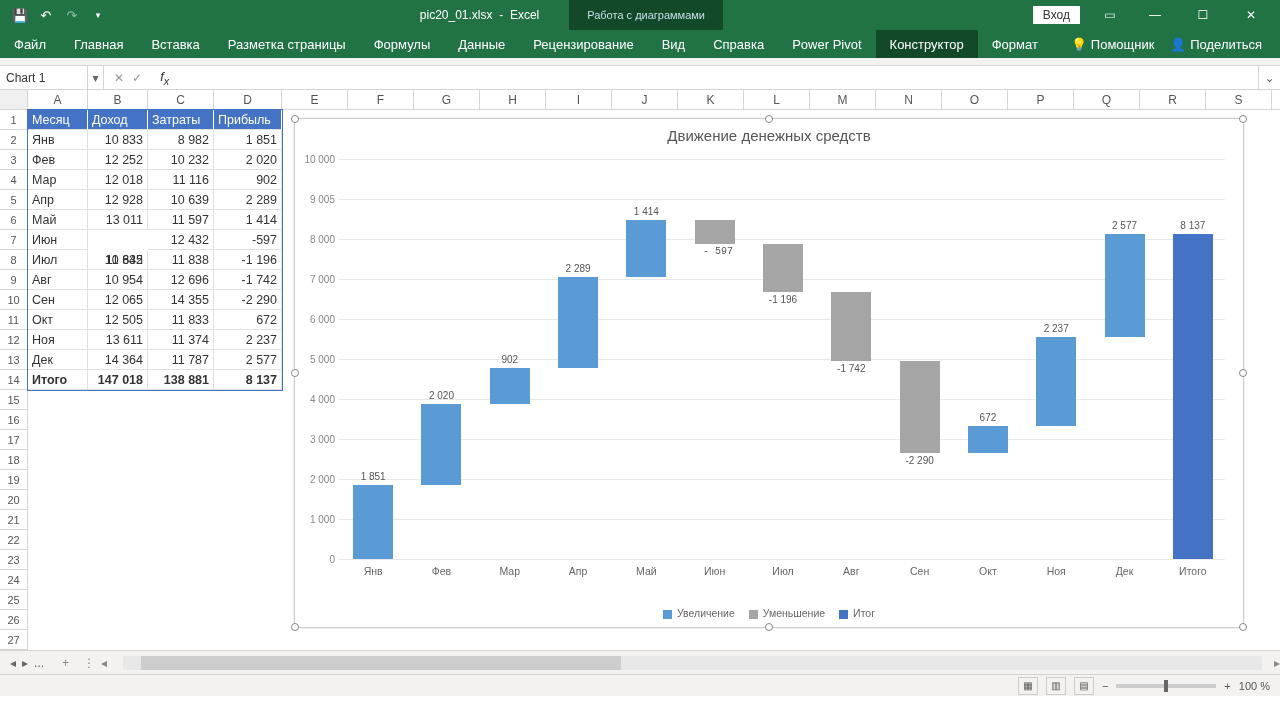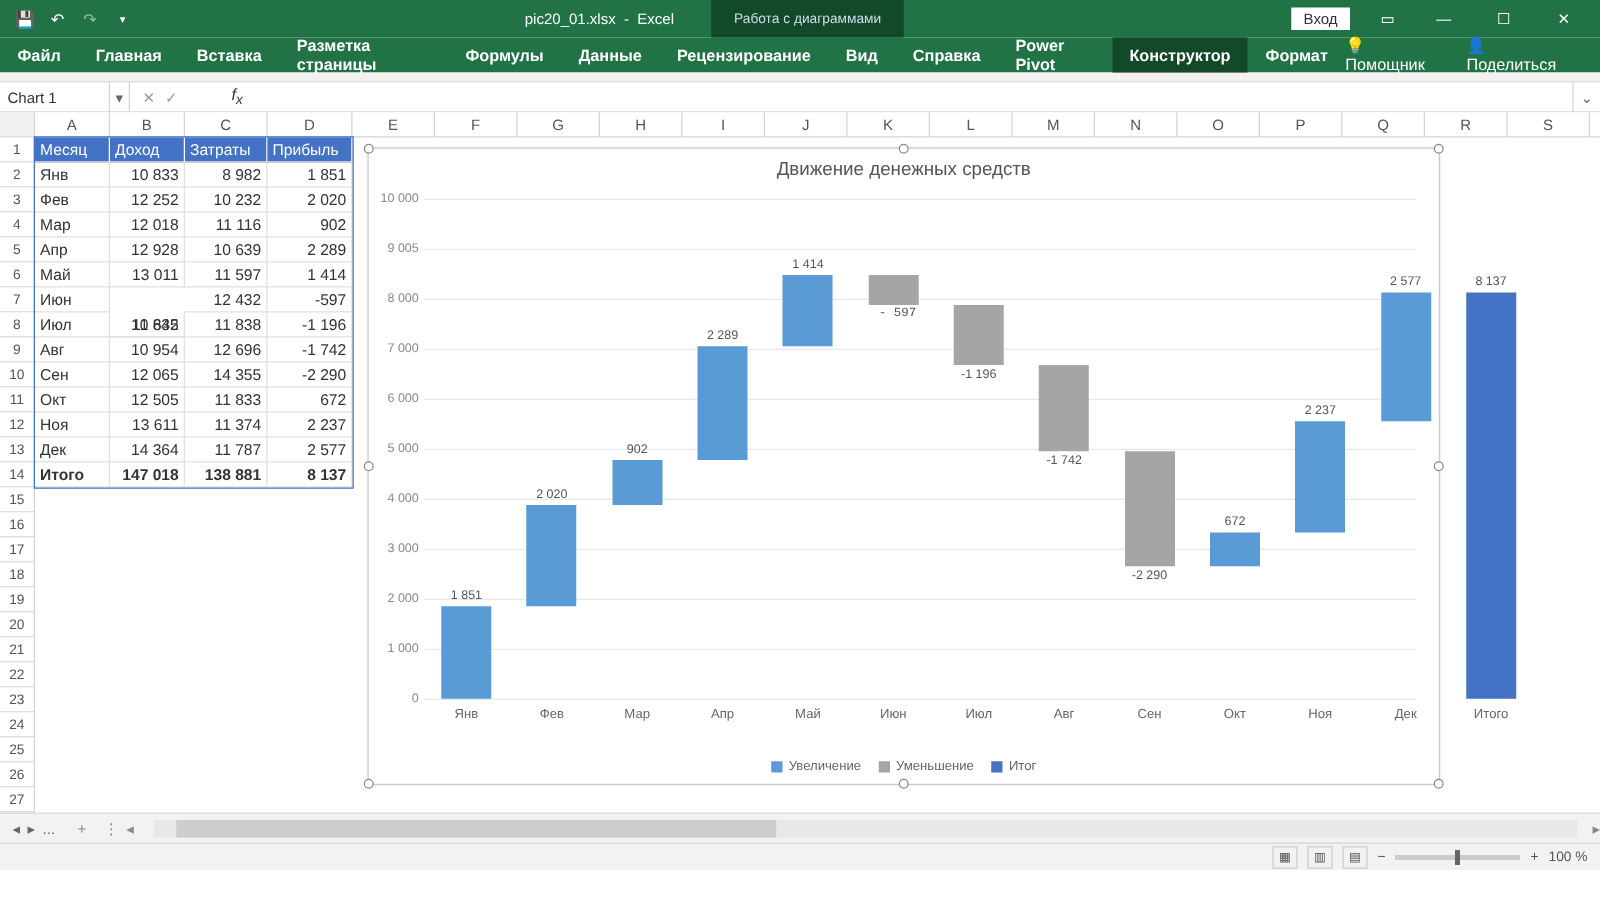--- a/index.html
+++ b/index.html
@@ -16,34 +16,34 @@
   .ribbon-tabs { height: 28px; background: #217346; display: flex; align-items: center; color:#fff; font-size: 13px; }
   .ribbon-tab { padding: 0 14px; height:28px; display:flex; align-items:center; cursor:default;}
   .ribbon-tab.active { background:#124929; }
   .ribbon-spacer { flex:1;}
   .ribbon-right { display:flex; align-items:center; gap:16px; padding-right:18px;}
   .ribbon-body { height: 8px; background:#f3f2f1; border-bottom:1px solid #d4d4d4; }
   .namebox-row { height: 24px; background:#fff; border-bottom:1px solid #d4d4d4; display:flex; align-items:center;}
   .namebox { width: 88px; border-right:1px solid #d4d4d4; height:100%; display:flex; align-items:center; padding:0 6px; font-size:12px;}
   .namebox-dd { width:16px; text-align:center; color:#666; border-right:1px solid #d4d4d4; height:100%; display:flex;align-items:center;justify-content:center;}
   .fx-btns { display:flex; align-items:center; gap:8px; padding:0 10px; color:#999;}
-  .fx-label { font-style:italic; padding:0 8px; font-size:13px;margin-left:25px;}
+  .fx-label { font-style:italic; padding:0 8px; font-size:13px;}
   .formula-bar { flex:1; height:100%; }
   .fbar-exp { width:22px; border-left:1px solid #d4d4d4; height:100%; display:flex;align-items:center;justify-content:center; color:#666;}
   .sheet { position:relative; height: 560px; background:#fff; display:flex; }
   .colhdr-row { height:20px; border-bottom:1px solid #d4d4d4; display:flex; background:#fff;}
   .corner { width:28px; height:20px; border-right:1px solid #d4d4d4; border-bottom:1px solid #d4d4d4; background:#f0f0f0;}
   .colhdr { border-right:1px solid #d4d4d4; text-align:center; font-size:12px; color:#555; display:flex; align-items:center; justify-content:center;}
   .rowhdr { height:20px; border-bottom:1px solid #d4d4d4; border-right:1px solid #d4d4d4; width:28px; font-size:11px; color:#555; display:flex; align-items:center; justify-content:center; background:#fff;}
   .cell { position:absolute; height:20px; border-right:1px solid #e0e0e0; border-bottom:1px solid #e0e0e0; font-size:12.5px; display:flex; align-items:center; padding:0 4px;}
   .hdr-cell { background:#4472C4; color:#fff; font-weight:500; border-right:1px solid #fff;}
   .num { justify-content:flex-end; }
   .bold { font-weight:bold; }
 
-  .chart-container { position:absolute; left:294px; top:28px; width:858px; height:510px; background:#fff; border:1px solid #ccc; box-shadow:0 0 0 1px rgba(0,0,0,0.05);}
+  .chart-container { position:absolute; left:294px; top:28px; width:950px; height:510px; background:#fff; border:1px solid #ccc; box-shadow:0 0 0 1px rgba(0,0,0,0.05);}
   .chart-handle { position:absolute; width:8px; height:8px; border:1px solid #888; background:#fff; border-radius:50%;}
   .chart-title { text-align:center; font-size:15px; color:#555; padding:8px 0 4px;}
   .chart-plot { position:absolute; left:44px; top:40px; right:18px; bottom:70px;}
   .y-tick { position:absolute; left:-38px; width:34px; text-align:right; font-size:10px; color:#888; transform:translateY(-50%);}
   .grid-line { position:absolute; left:0; right:0; border-top:1px solid #e8e8e8;}
   .x-tick { position:absolute; bottom:-18px; width:64px; text-align:center; font-size:10.5px; color:#666; transform:translateX(-50%);}
   .bar { position:absolute; width:40px; transform:translateX(-50%);}
   .bar.inc { background:#5B9BD5;}
   .bar.dec { background:#A5A5A5;}
   .bar.tot { background:#4472C4;}
@@ -81,21 +81,21 @@
   <div class="title-right">
     <div class="login-btn">Вход</div>
     <div class="btn" style="width:40px">▭</div>
     <div class="btn" style="width:46px">—</div>
     <div class="btn" style="width:46px">☐</div>
     <div class="btn" style="width:46px">✕</div>
   </div>
 </div>
 
 <div class="ribbon-tabs">
-  <div id="ribbon-tabs-ct" style="display: flex; font-weight: bold;">
+  <div id="ribbon-tabs-ct" style="display: flex;">
       <div class="ribbon-tab">Файл</div>
       <div class="ribbon-tab">Главная</div>
       <div class="ribbon-tab">Вставка</div>
       <div class="ribbon-tab">Разметка страницы</div>
       <div class="ribbon-tab">Формулы</div>
       <div class="ribbon-tab">Данные</div>
       <div class="ribbon-tab">Рецензирование</div>
       <div class="ribbon-tab">Вид</div>
       <div class="ribbon-tab">Справка</div>
       <div class="ribbon-tab">Power Pivot</div>

